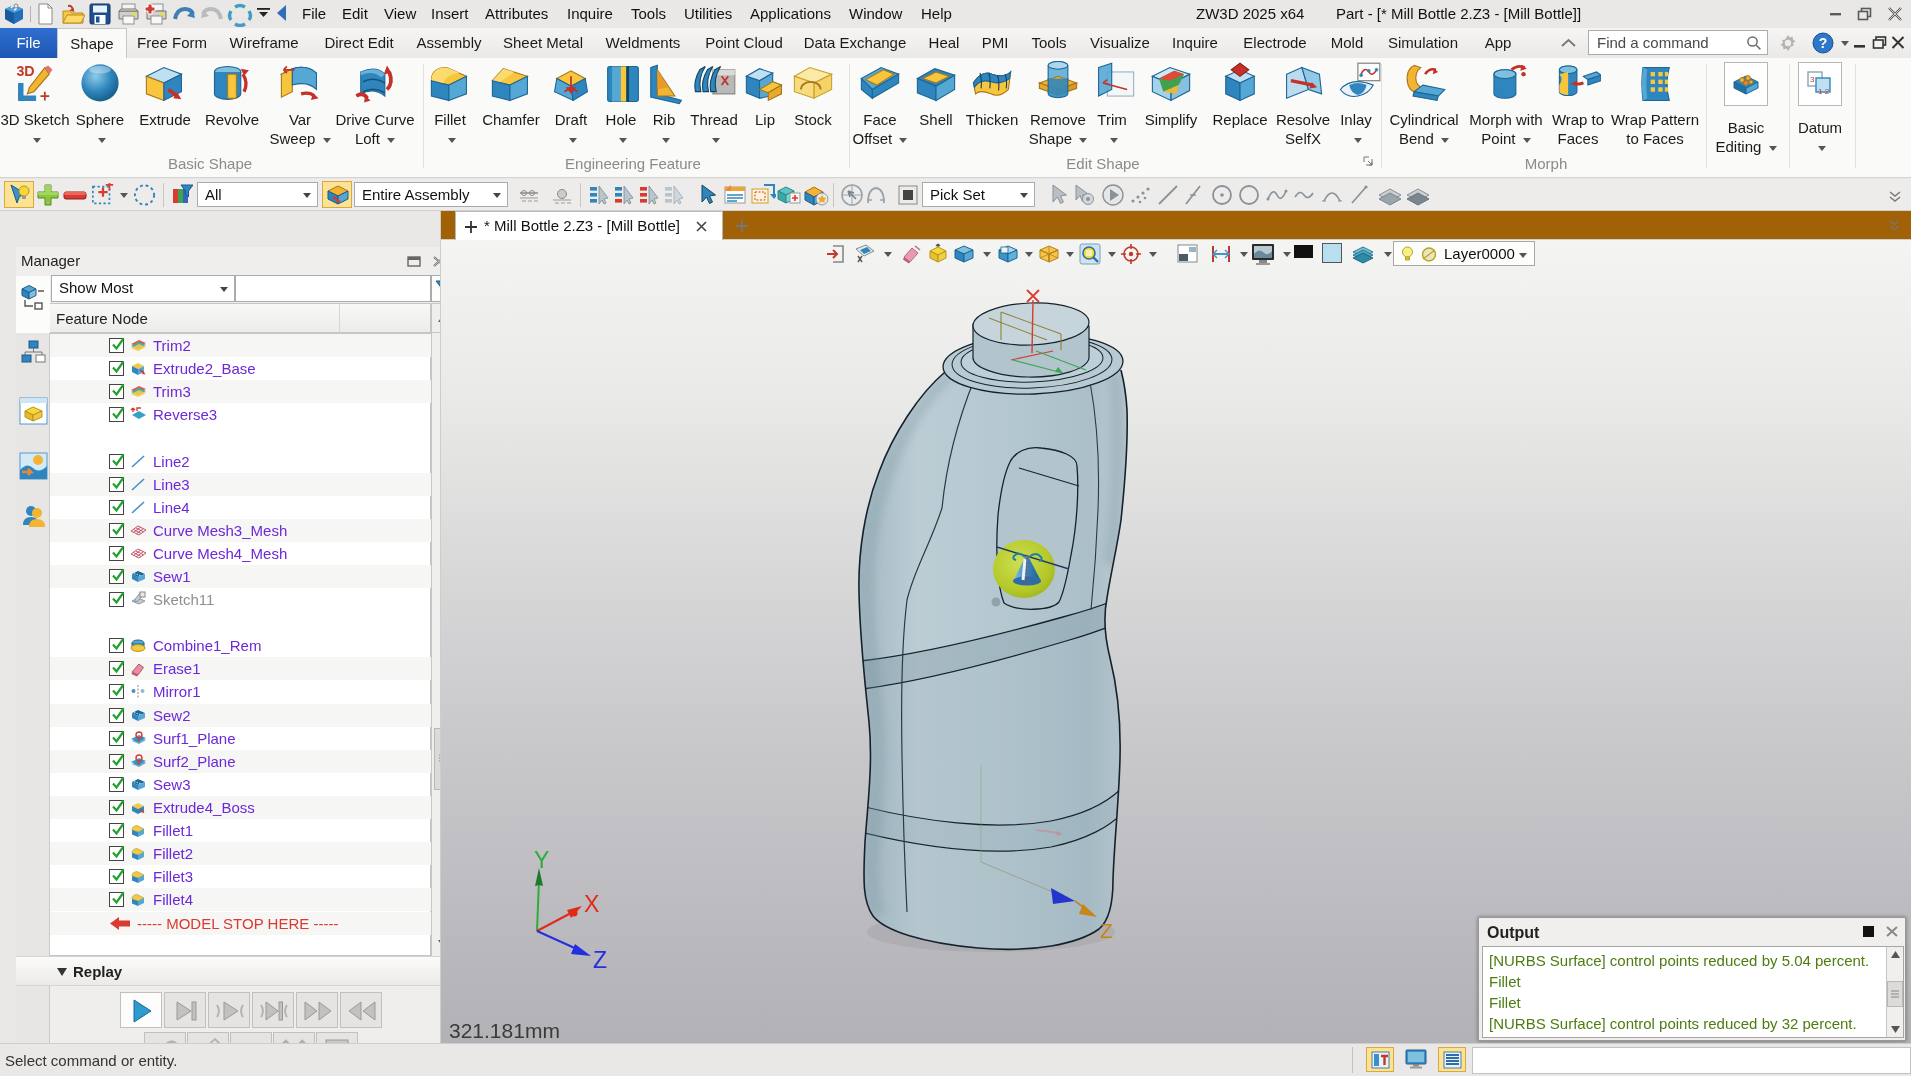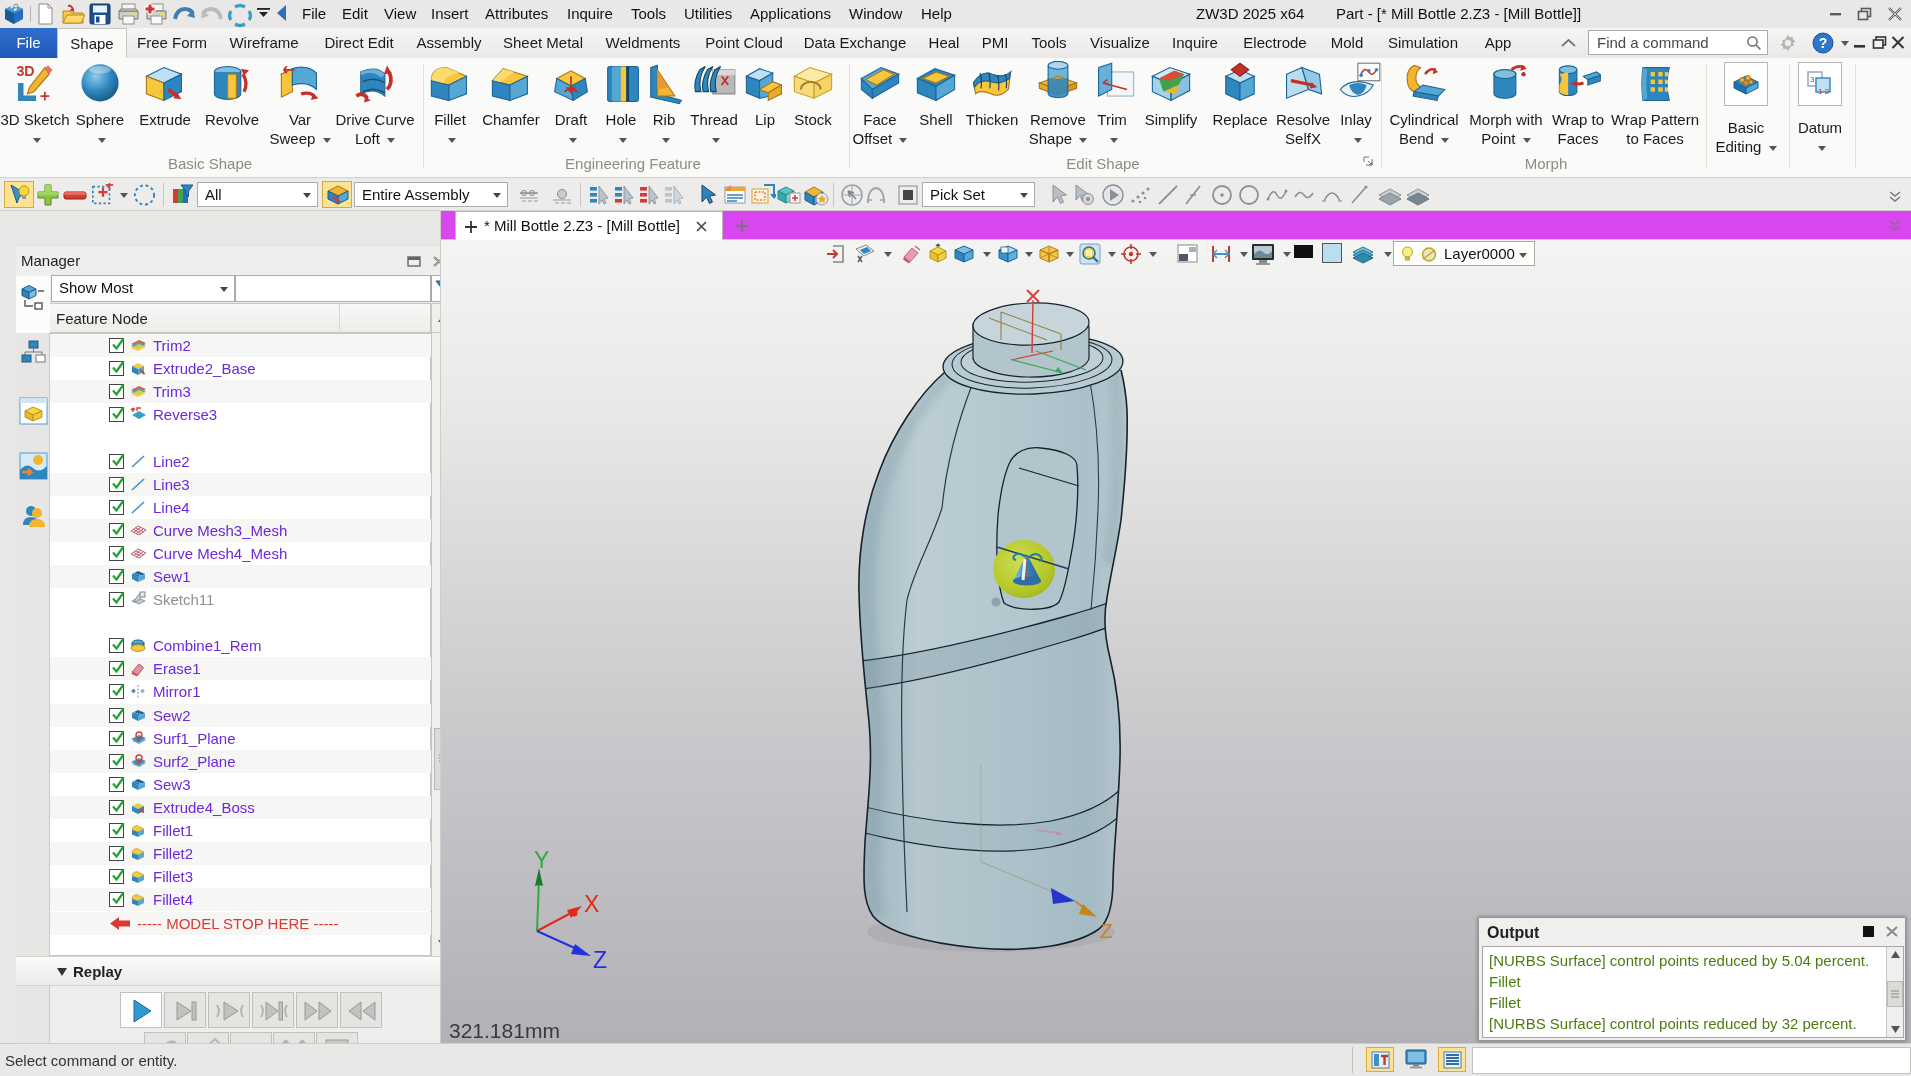--- a/index.html
+++ b/index.html
@@ -43,21 +43,21 @@
   .cb { position:absolute; left:59px; top:4px; width:15px; height:15px; background:#fff; border:1px solid #444; }
   .cb svg { position:absolute; left:0px; top:-2px; }
   .ticon { position:absolute; left:80px; top:3px; width:17px; height:17px; }
   .tlab { position:absolute; left:103px; top:3px; font-size:15px; color:#6d28d9; white-space:nowrap; }
 
   .rpb { width:42px; height:36px; background:#e5e4e2; border:1px solid #c2c0bd; }
   .rpb svg { display:block; }
 
   
   #vp { position:absolute; left:440px; top:211px; width:1471px; height:832px; }
-  #tabrow { position:absolute; left:0; top:0; width:1471px; height:29px; background:#d946ef; border-bottom:1px solid #d0cecb;padding-left:38px; }
+  #tabrow { position:absolute; left:0; top:0; width:1471px; height:29px; background:#a16207; border-bottom:1px solid #d0cecb;padding-left:38px; }
   #scene { position:absolute; left:1px; top:29px; width:1470px; height:803px; background:linear-gradient(#f4f4f2 0%, #e9e9e7 20%, #cac9cc 60%, #b2b1b6 100%); }
 
   
   #outp { position:absolute; left:1038px; top:706px; width:428px; height:124px; background:#f0efee; border:1px solid #9a9896; box-shadow:0 0 4px rgba(0,0,0,.2); }
 
   
   #status { position:absolute; left:0; top:1043px; width:1911px; height:33px; background:#e9e8e7; border-top:1px solid #cfcdca; }
 </style>
 </head>
 <body>

